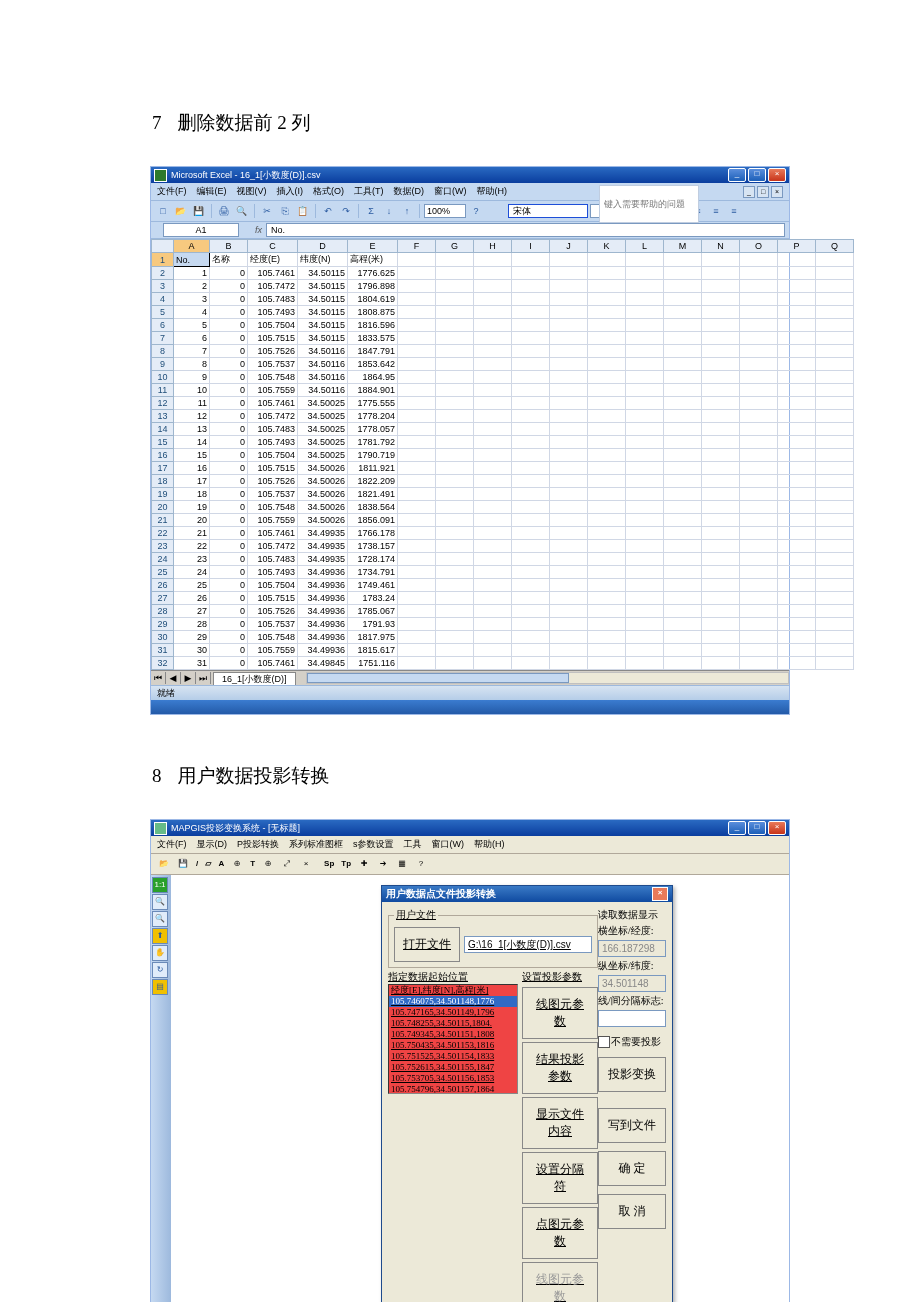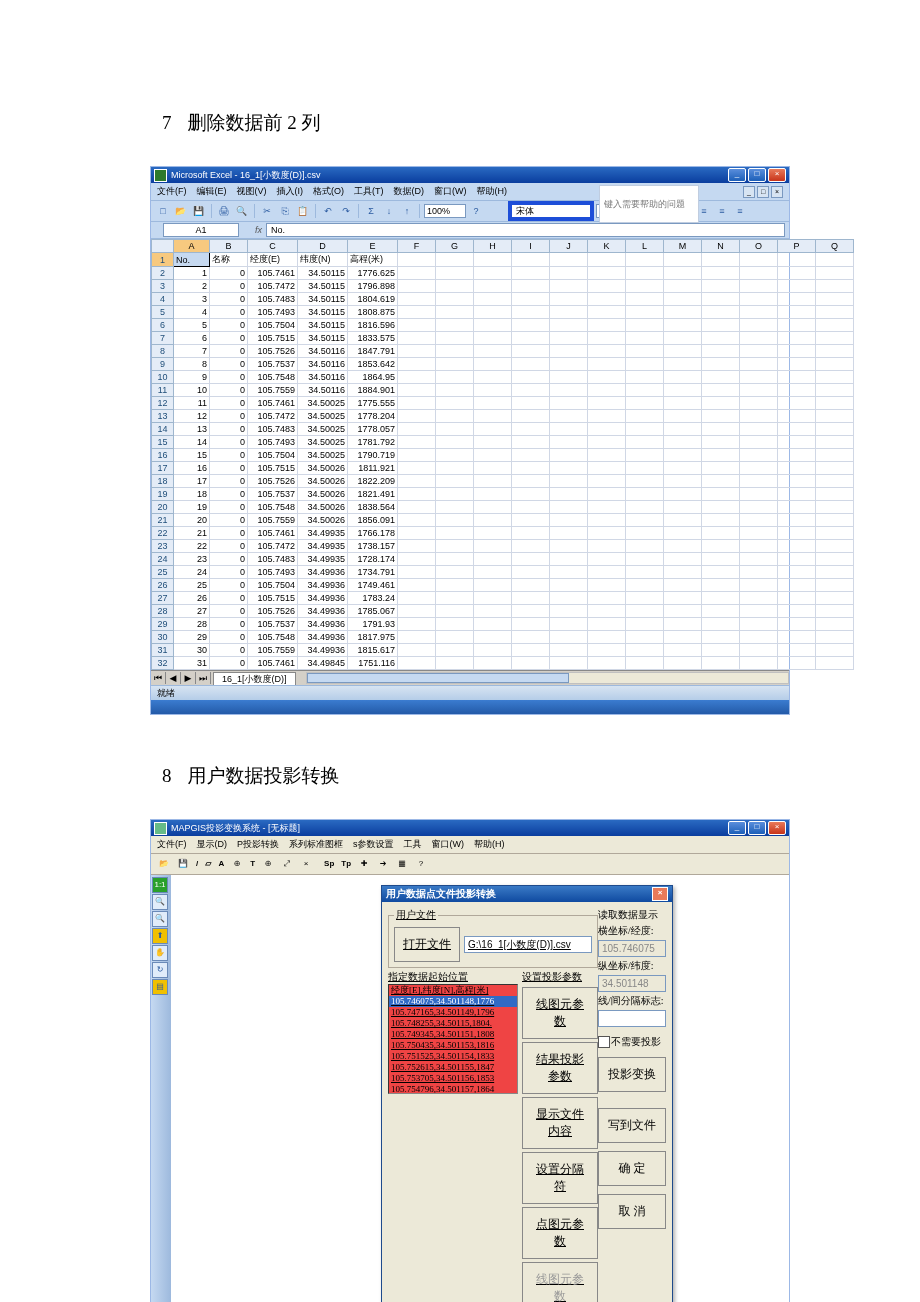--- a/index.html
+++ b/index.html
@@ -8,21 +8,21 @@
     background: #fff;
     font-family: "SimSun", "宋体", serif;
     width: 920px;
   }
   .page {
     padding: 110px 130px 60px 150px;
   }
   .section-heading {
     font-size: 19px;
     font-family: "SimSun", serif;
-    margin: 0 0 30px 12px;
+    margin: 0 0 30px 2px;
     font-weight: normal;
   }
   .section-heading .num {
     margin-right: 16px;
   }
   .screenshot {
     border: 1px solid #9cb8e6;
     font-family: Tahoma, Arial, sans-serif;
     font-size: 9px;
     color: #000;
@@ -89,21 +89,21 @@
     width: 14px; height: 14px; border: 1px solid transparent;
     display: inline-flex; align-items: center; justify-content: center;
     font-size: 9px; color: #2a5aa0;
   }
   .toolbar .sep { width: 1px; height: 14px; background: #9db9dd; margin: 0 2px; }
   .toolbar .zoom-box {
     border: 1px solid #7a99c0; background: #fff; width: 36px; height: 12px;
     font-size: 9px; padding: 0 2px; line-height: 12px;
   }
   .toolbar .font-box {
-    border: 4px solid #1d4ed8; background: #fff; width: 70px; height: 12px;
+    border: 1px solid #1d4ed8; background: #fff; width: 70px; height: 12px;
     font-size: 9px; padding: 0 4px; line-height: 12px;
   }
   .toolbar .size-box {
     border: 1px solid #7a99c0; background: #fff; width: 24px; height: 12px;
     font-size: 9px; padding: 0 2px; line-height: 12px; text-align: right;
   }
   .namebox-row {
     background: #c5d9f1;
     display: flex;
     align-items: center;
@@ -1209,21 +1209,21 @@
                           <span>生成线</span>
                         </label>
                     </div>
                   </div>
                 </fieldset>
               </div>
 
               <div class="right-col">
                 <div class="dlg-label">读取数据显示</div>
                 <div class="dlg-label">横坐标/经度:</div>
-                <span class="dlg-input ro">105.746075</span>
+                <span class="dlg-input ro">166.187298</span>
                 <div class="dlg-label">纵坐标/纬度:</div>
                 <span class="dlg-input ro">34.501148</span>
                 <div class="dlg-label">线/间分隔标志:</div>
                 <span class="dlg-input" style="height:13px"></span>
                 <label class="checkbox" style="margin-top:6px">
                     <span class="box"></span>
                     <span>不需要投影</span>
                   </label>
                 <button class="dlg-btn" style="margin-top:6px">投影变换</button>
                 <button class="dlg-btn" style="margin-top:14px">写到文件</button>

